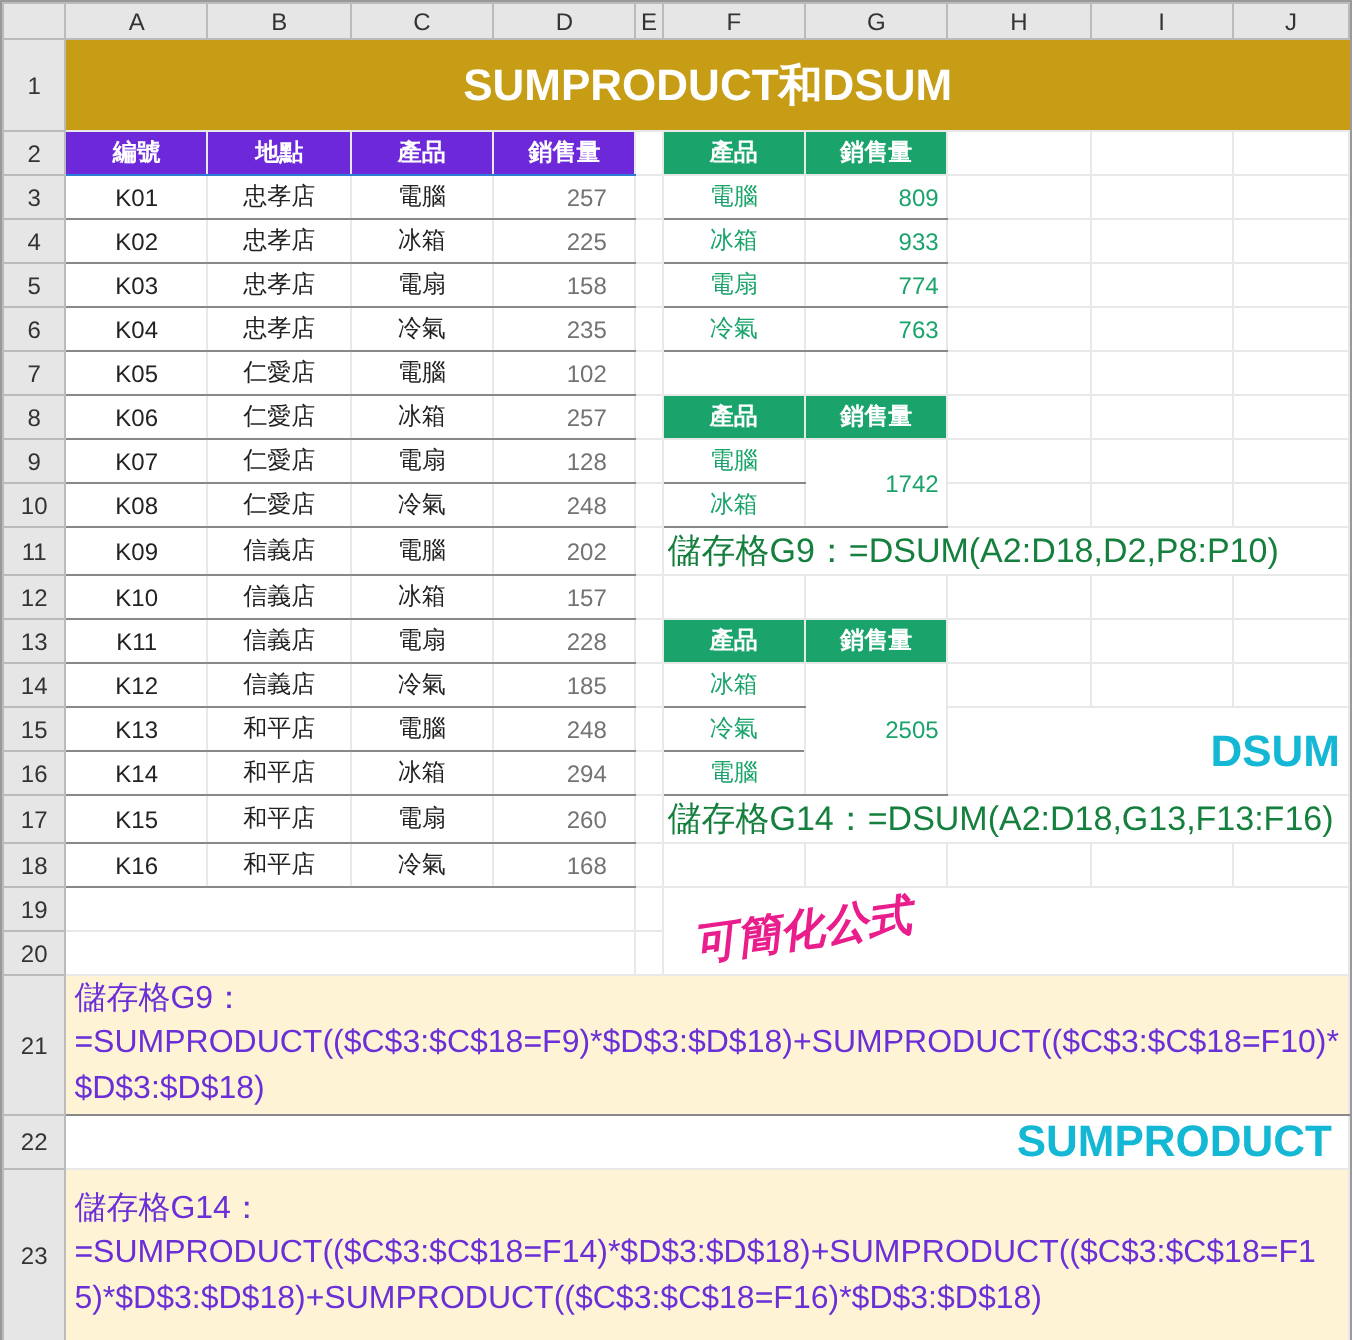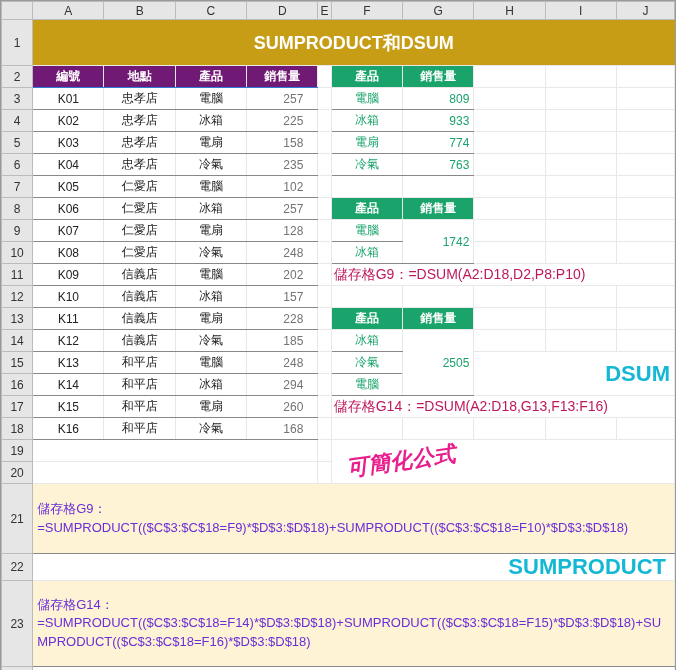--- a/index.html
+++ b/index.html
@@ -39,63 +39,63 @@
     height: 22px;
     padding: 0 4px;
     vertical-align: middle;
     position: relative;
   }
   .title-row td.cell { border: none; }
   .title {
     background: #c79d15;
     color: #fff;
     font-weight: bold;
-    font-size: 18px;
+    font-size: 22px;
     text-align: center;
     height: 46px !important;
     font-family: Arial, sans-serif;
   }
   .blue-hdr {
-    background: #701a75;
+    background: #6d28d9;
     color: #fff;
     font-weight: bold;
     text-align: center;
     border-bottom: 1px solid #2e7cd6 !important;
   }
   .green-hdr {
     background: #1aa36a;
     color: #fff;
     font-weight: bold;
     text-align: center;
   }
   .data-c { text-align: center; color: #222; border-bottom: 1px solid #888 !important; margin-left: 32px; }
   .data-r { text-align: right; color: #737373; border-bottom: 1px solid #888 !important; padding-right: 14px !important;}
   .g-prod { color: #1aa36a; text-align: center; border-bottom: 1px solid #888 !important; }
   .g-val { color: #1aa36a; text-align: right; border-bottom: 1px solid #888 !important; }
-  .formula-txt { color: #be185d; font-size: 14px; padding-left:2px !important; }
+  .formula-txt { color: #15803d; font-size: 17px; padding-left:2px !important; }
   .cyan-lbl {
     color: #14b8d4;
     font-weight: bold;
     font-size: 22px;
     text-align: right;
     font-family: Liberation Sans, sans-serif;
   }
   .pink-lbl {
     color: #e91e8c;
     font-weight: bold;
     font-size: 22px;
     font-style: italic;
     transform: rotate(-8deg);
     display: inline-block;
     padding-left: 10px;
   }
   .yellow-box {
     background: #fff3d6;
     color: #6a2fd6;
-    font-size: 13px;
+    font-size: 16px;
     padding: 4px 6px;
     line-height: 1.4;
     border-bottom: 1px solid #888 !important;
   }
   .tall { height: 70px !important; }
   .tall2 { height: 86px !important; }
   col.cA { width: 64px; }
   col.cB { width: 64px; }
   col.cC { width: 64px; }
   col.cD { width: 64px; }

